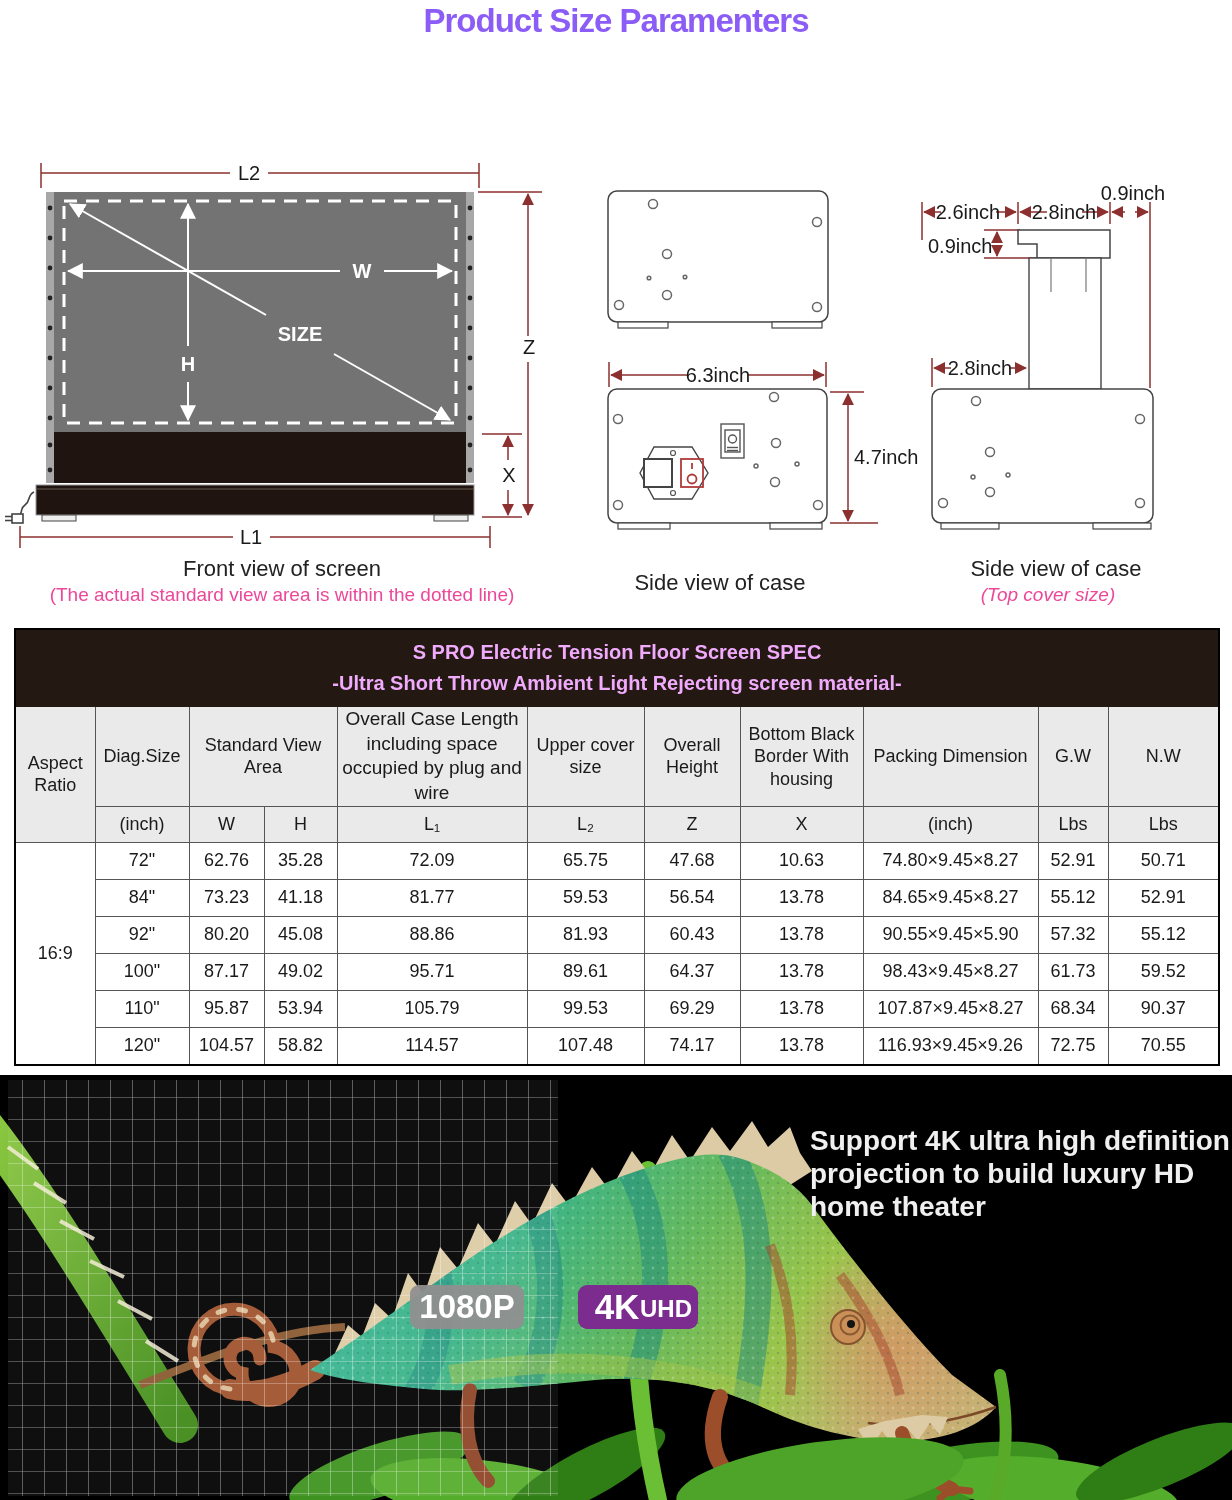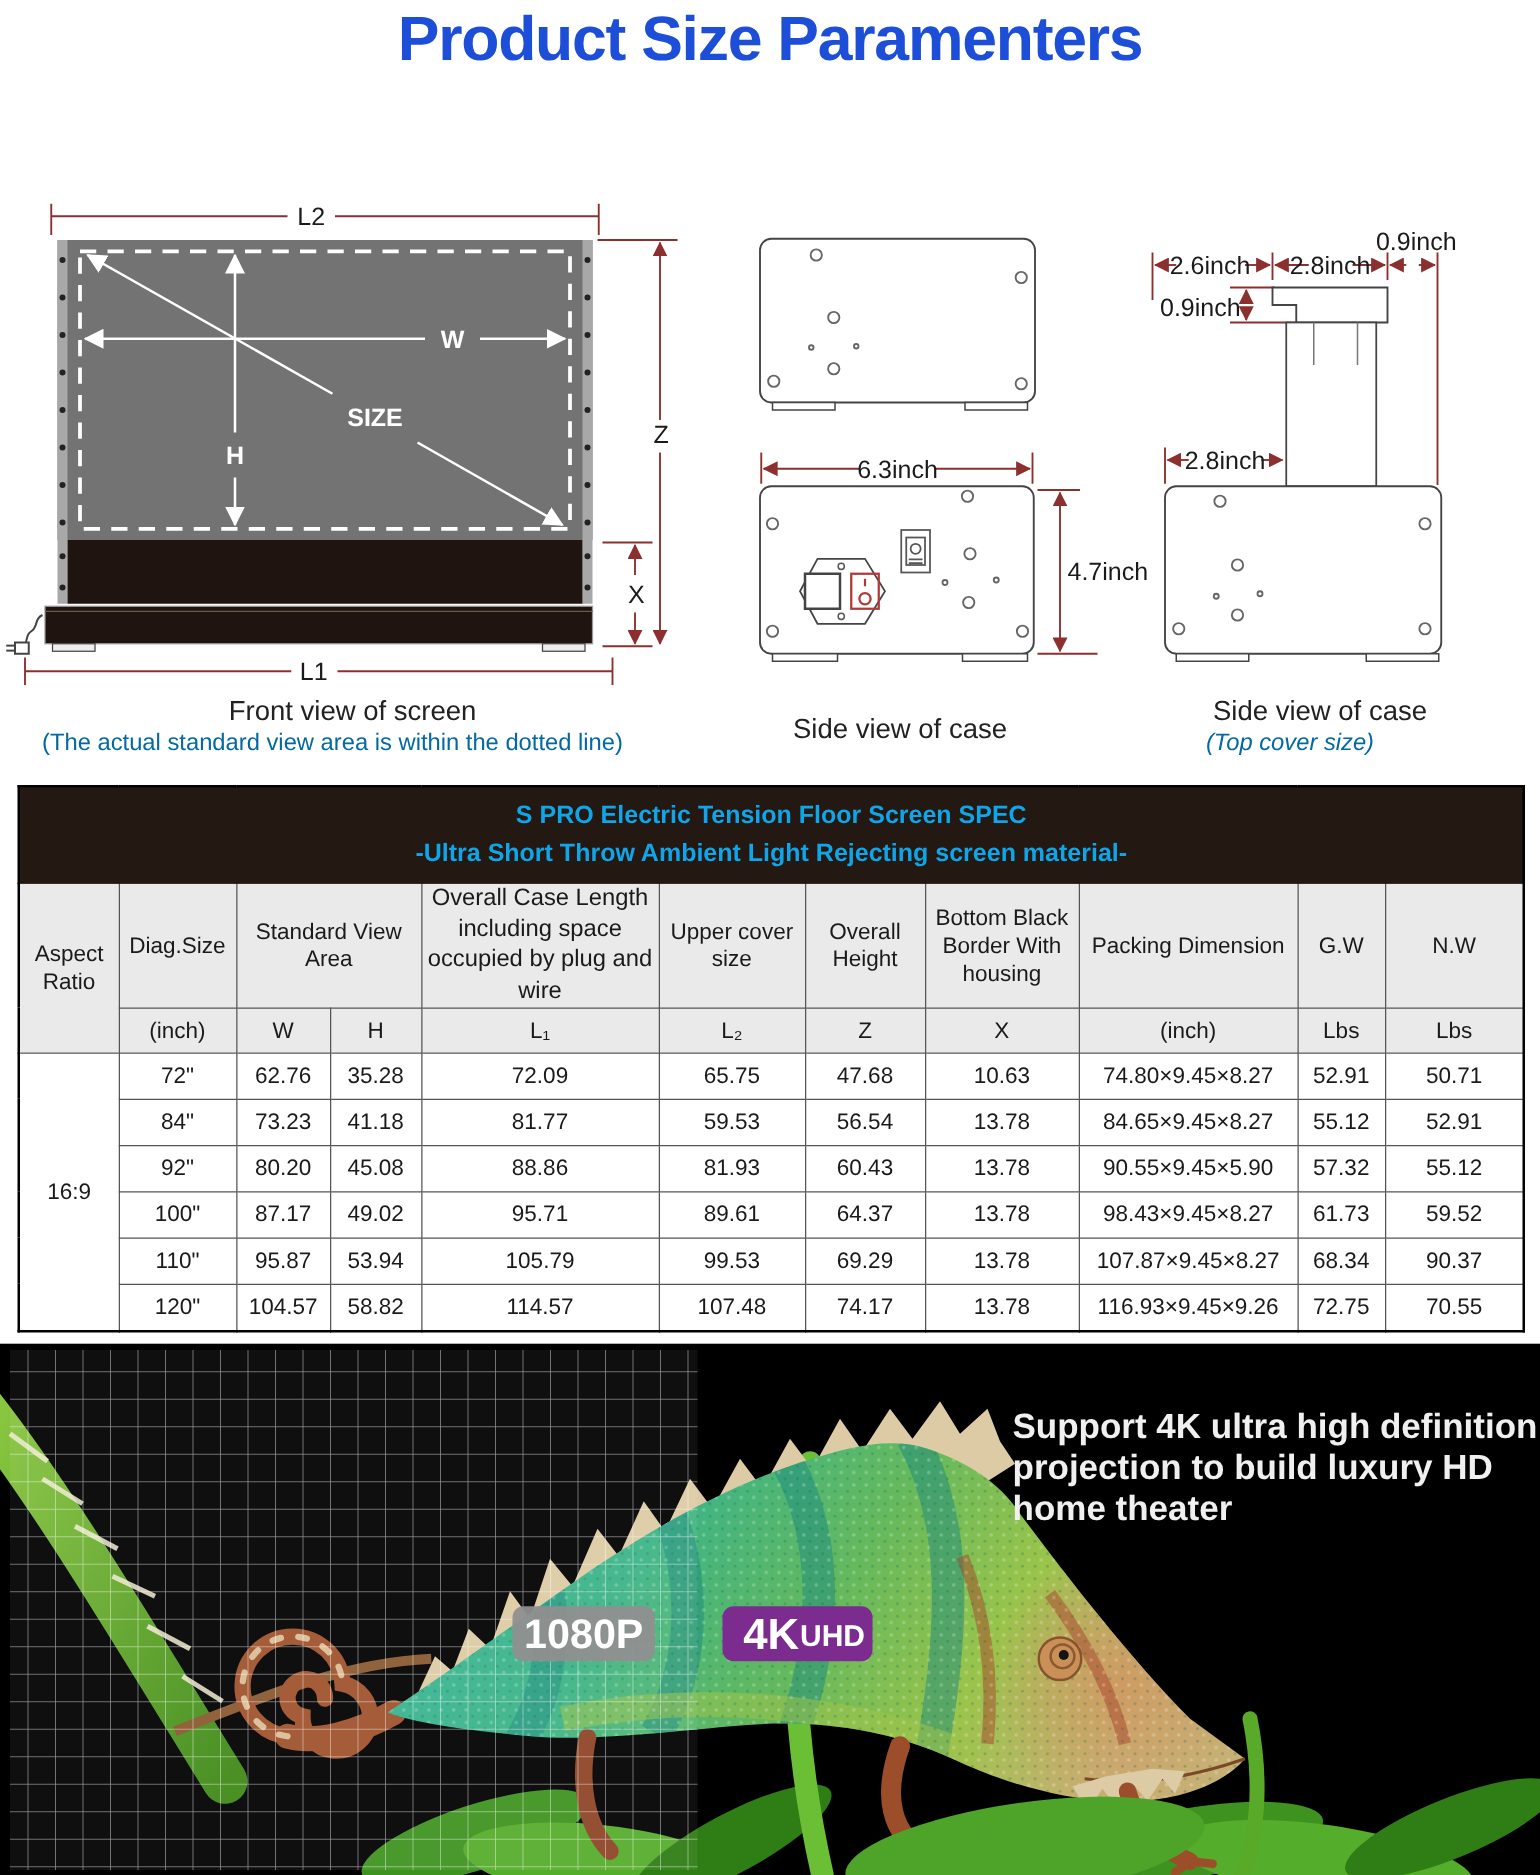--- a/index.html
+++ b/index.html
@@ -2,38 +2,38 @@
 <html><head>
 <meta charset="utf-8">
 <style>
   html,body{margin:0;padding:0;}
   body{
     width:1232px;height:1500px;position:relative;background:#ffffff;
     font-family:"Liberation Sans",sans-serif;overflow:hidden;
   }
   .page-title{
     position:absolute;top:2px;left:0;width:1232px;text-align:center;
-    font-size:50px;font-weight:bold;color:#1d4ed8;letter-spacing:-1px;
+    font-size:33px;font-weight:bold;color:#8b5cf6;letter-spacing:-1px;
   }
   #diagrams{position:absolute;top:140px;left:0;}
   #diagrams text{font-family:"Liberation Sans",sans-serif;}
   .cap1{position:absolute;font-size:22px;color:#222;text-align:center;}
-  .cap2{position:absolute;font-size:19px;color:#0369a1;text-align:center;}
+  .cap2{position:absolute;font-size:19px;color:#ec4899;text-align:center;margin-left:16px;}
 
   table.spec{
     position:absolute;top:628px;left:14px;width:1204px;
     border-collapse:collapse;table-layout:fixed;
     border:2px solid #000;
   }
   table.spec th,table.spec td{
     border:1px solid #555;text-align:center;vertical-align:middle;
     color:#1a1a1a;padding:0 3px;background:#fff;
   }
   tr.title-row th{
-    background:#241813;color:#0ea5e9;height:76px;border:1px solid #241813;
+    background:#241813;color:#f0abfc;height:76px;border:1px solid #241813;
     font-size:20px;font-weight:bold;line-height:1.55;margin-top:48px;
   }
   tr.head-row th{background:#eaeaea;font-weight:normal;font-size:18px;height:80px;line-height:1.25;}
   tr.head-row th.small{font-size:19px;line-height:1.3;}
   tr.unit-row th{background:#eaeaea;font-weight:normal;font-size:18px;height:35px;}
   tr.data-row td{font-size:18px;height:36px;}
   td.aspect{font-size:18px;}
 
   .compare{position:absolute;top:1075px;left:0;width:1232px;height:425px;background:#000;}
   .compare text{font-family:"Liberation Sans",sans-serif;}

